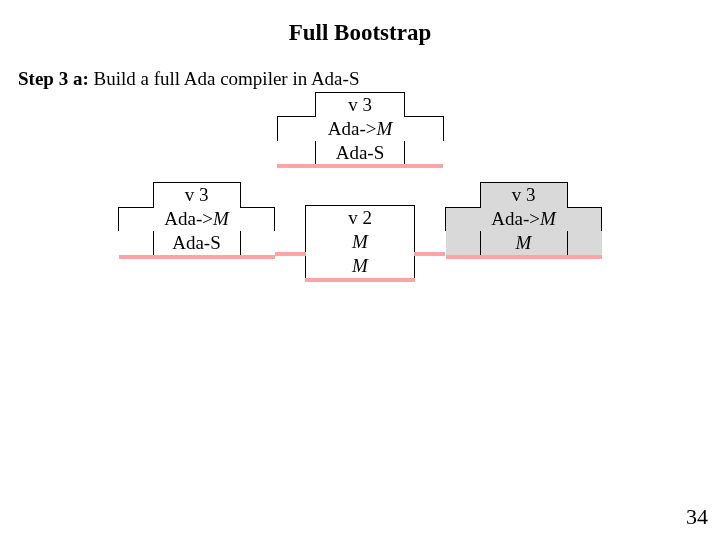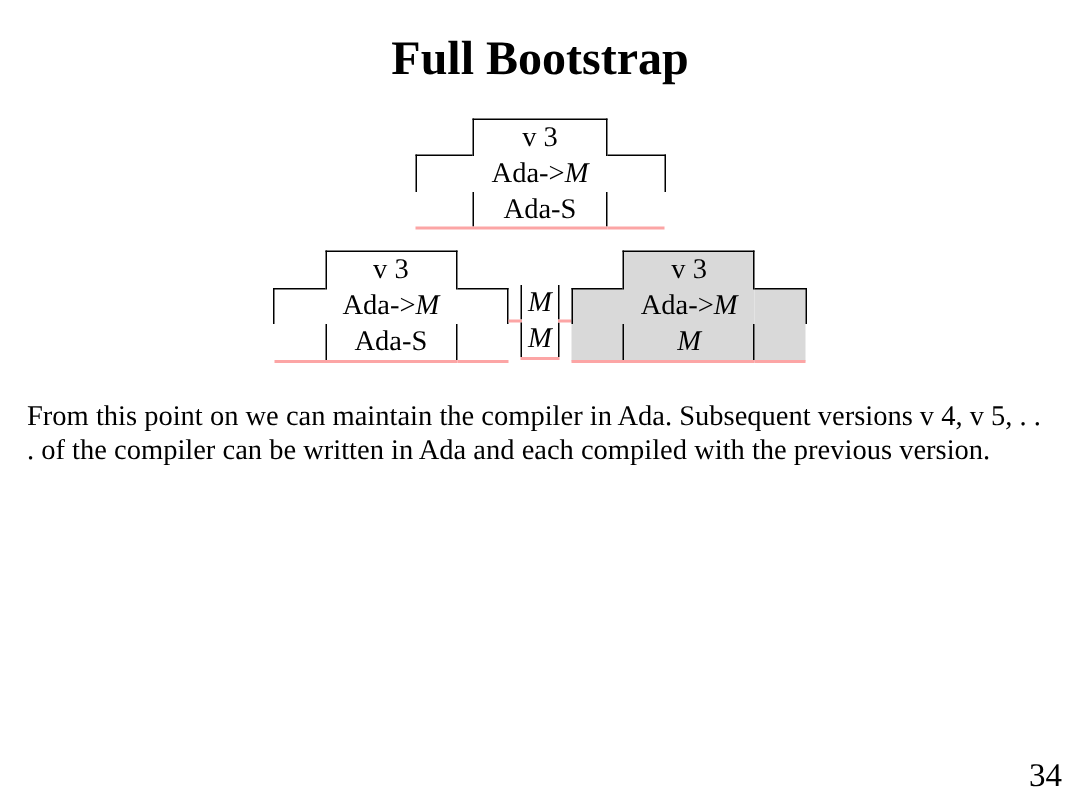--- a/index.html
+++ b/index.html
@@ -15,29 +15,29 @@
   }
   .slide {
     padding: 20px 18px 10px 18px;
     box-sizing: border-box;
     height: 100%;
     position: relative;
   }
   .title {
     text-align: center;
     font-weight: bold;
-    font-size: 32px;
+    font-size: 23px;
     margin-bottom: 22px;
   }
   .step-label { font-weight: bold; }
   .step-line { margin-bottom: 2px; }
   .diagram-wrap { text-align: center; }
   .cell { line-height: 1.25; }
   .b-t { border-top: 1px solid #000; }
-  .b-b { border-bottom: 2px solid #fca5a5; }
+  .b-b { border-bottom: 4px solid #fca5a5; }
   .b-l { border-left: 1px solid #000; }
   .b-r { border-right: 1px solid #000; }
   .it { font-style: italic; }
   .tpiece {
     display: inline-block;
     vertical-align: top;
     margin: 0 0px;
   }
   .tpiece td { padding: 0 4px; }
   .row3b .bigrow { display: flex; justify-content: center; align-items: flex-start; }
@@ -50,20 +50,23 @@
   }
   table { border-collapse: collapse; }
   td { text-align: center; }
 </style>
 </head>
 <body>
 <div class="slide">
 
 <div class="title">Full Bootstrap</div>
 
+<div class="step-line">
+  <span class="step-label">Step 3 a:</span><span> Build a full Ada compiler in Ada-S</span>
+</div>
 
 <div class="diagram-wrap">
   <table class="tpiece">
     <tbody>
           <tr>
       <td class="cell" style="width:30px"></td>
       <td class="cell b-t b-l b-r" style="width:80px">v 3</td>
       <td class="cell" style="width:30px"></td>
     </tr>
     <tr>
@@ -100,20 +103,25 @@
       <tr>
         <td class="cell b-b"></td>
         <td class="cell b-l b-b b-r">Ada-S</td>
         <td class="cell b-b"></td>
       </tr>
     </tbody>
         </table>
 
     <table class="tpiece" style="margin-top:23px">
       <tbody>
+            <tr>
+        <td class="cell" style="width:22px"></td>
+        <td class="cell b-t b-l b-r" style="width:100px">v 2</td>
+        <td class="cell" style="width:22px"></td>
+      </tr>
       <tr>
         <td class="cell b-b"></td>
         <td class="cell b-l b-r it">M</td>
         <td class="cell b-b"></td>
       </tr>
       <tr>
         <td class="cell"></td>
         <td class="cell b-l b-r b-b it">M</td>
         <td class="cell"></td>
       </tr>
@@ -136,17 +144,16 @@
         <td class="cell b-b" style="background:#d9d9d9"></td>
         <td class="cell b-l b-r b-b it" style="background:#d9d9d9">M</td>
         <td class="cell b-b" style="background:#d9d9d9"></td>
       </tr>
     </tbody>
         </table>
 
   </div>
 </div>
 
-<div class="footer-text">From this point on we can maintain the compiler in Ada. Subsequent versions v 4, v 5, . . . of the compiler can be written in Ada and each compiled with the previous version.</div>
 
 <div class="pagenum">34</div>
 
 </div>
 
 </body></html>

